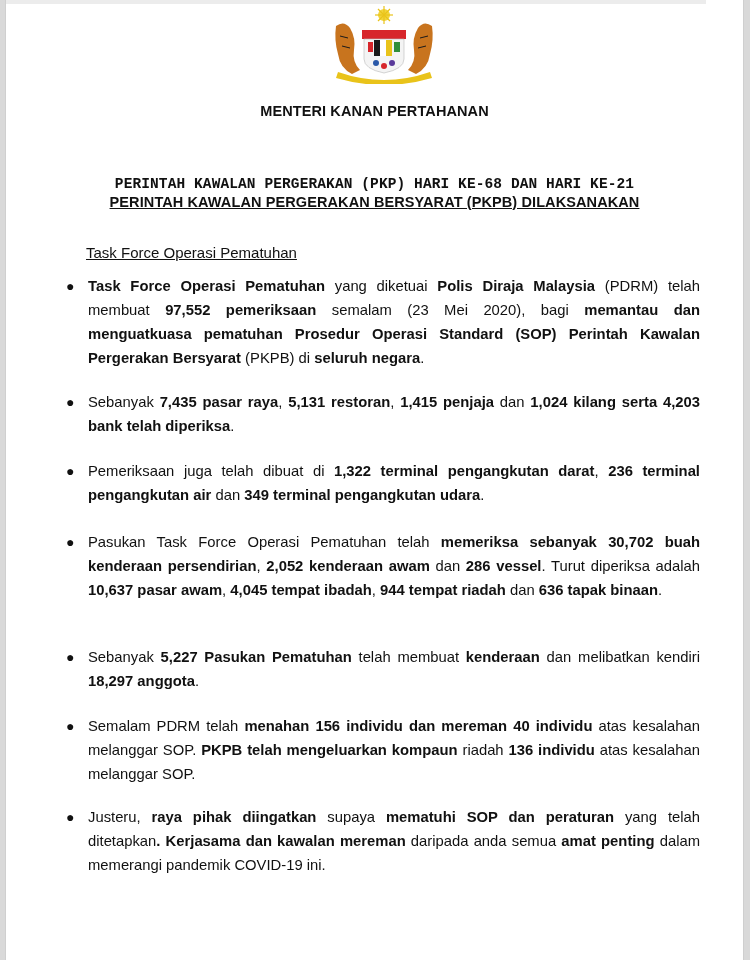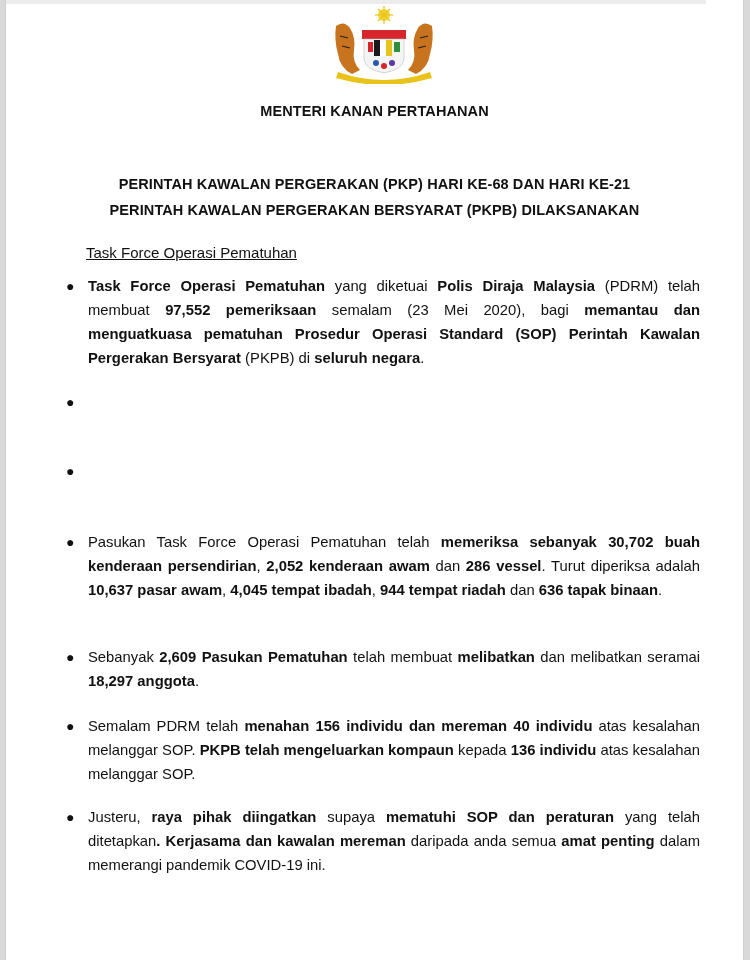--- a/index.html
+++ b/index.html
@@ -20,22 +20,22 @@
   }
   .crest {
     position: absolute; left: 318px; top: 6px; width: 120px; height: 78px;
   }
   .head {
     position: absolute; left: 0; width: 737px; text-align: center;
     font-weight: bold; font-size: 14.5px; letter-spacing: 0.1px;
   }
   .h1 { top: 95px; }
   .h2 { top: 103px; }
-  .h3 { top: 176px; }
-  .h4 { top: 202px; }
+  .h3 { top: 176px; font-family: Liberation Mono, monospace; }
+  .h4 { top: 194px; text-decoration: underline; }
   .section-title {
     position: absolute; left: 80px; top: 244px;
     font-size: 15px; text-decoration: underline;
   }
   .bullet {
     position: absolute; left: 56px; width: 612px;
     font-size: 14.8px; line-height: 24px;
     padding-left: 26px; text-align: justify; box-sizing: border-box;
     width: 638px;
   }
@@ -91,19 +91,19 @@
     <path d="M14 66 q46 16 92 0 l2 6 q-48 14 -96 0z" fill="#e9c31a"></path>
   </svg>
 
   <div class="head h2">MENTERI KANAN PERTAHANAN</div>
   <div class="head h3">PERINTAH KAWALAN PERGERAKAN (PKP) HARI KE-68 DAN HARI KE-21</div>
   <div class="head h4">PERINTAH KAWALAN PERGERAKAN BERSYARAT (PKPB) DILAKSANAKAN</div>
 
   <div class="section-title">Task Force Operasi Pematuhan</div>
 
   <div class="bullet b1"><span class="dot">●</span><span class="txt"><b>Task Force Operasi Pematuhan</b><span> yang diketuai </span><b>Polis Diraja Malaysia</b><span> (PDRM) telah membuat </span><b>97,552 pemeriksaan</b><span> semalam (23 Mei 2020), bagi </span><b>memantau dan menguatkuasa pematuhan Prosedur Operasi Standard (SOP) Perintah Kawalan Pergerakan Bersyarat</b><span> (PKPB) di </span><b>seluruh negara</b><span>.</span></span></div>
-  <div class="bullet b2"><span class="dot">●</span></div>
-  <div class="bullet b3"><span class="dot">●</span></div>
+  <div class="bullet b2"><span class="dot">●</span><span class="txt"><span>Sebanyak </span><b>7,435 pasar raya</b><span>, </span><b>5,131 restoran</b><span>, </span><b>1,415 penjaja</b><span> dan </span><b>1,024 kilang serta 4,203 bank telah diperiksa</b><span>.</span></span></div>
+  <div class="bullet b3"><span class="dot">●</span><span class="txt"><span>Pemeriksaan juga telah dibuat di </span><b>1,322 terminal pengangkutan darat</b><span>, </span><b>236 terminal pengangkutan air</b><span> dan </span><b>349 terminal pengangkutan udara</b><span>.</span></span></div>
   <div class="bullet b4"><span class="dot">●</span><span class="txt"><span>Pasukan Task Force Operasi Pematuhan telah </span><b>memeriksa sebanyak 30,702 buah kenderaan persendirian</b><span>, </span><b>2,052 kenderaan awam</b><span> dan </span><b>286 vessel</b><span>. Turut diperiksa adalah </span><b>10,637 pasar awam</b><span>, </span><b>4,045 tempat ibadah</b><span>, </span><b>944 tempat riadah</b><span> dan </span><b>636 tapak binaan</b><span>.</span></span></div>
-  <div class="bullet b5"><span class="dot">●</span><span class="txt"><span>Sebanyak </span><b>2,609 Pasukan Pematuhan</b><span> telah membuat </span><b>melibatkan</b><span> dan melibatkan seramai </span><b>18,297 anggota</b><span>.</span></span></div>
-  <div class="bullet b6"><span class="dot">●</span><span class="txt"><span>Semalam PDRM telah </span><b>menahan 156 individu dan mereman 40 individu</b><span> atas kesalahan melanggar SOP. </span><b>PKPB telah mengeluarkan kompaun</b><span> kepada </span><b>136 individu</b><span> atas kesalahan melanggar SOP.</span></span></div>
+  <div class="bullet b5"><span class="dot">●</span><span class="txt"><span>Sebanyak </span><b>5,227 Pasukan Pematuhan</b><span> telah membuat </span><b>kenderaan</b><span> dan melibatkan kendiri </span><b>18,297 anggota</b><span>.</span></span></div>
+  <div class="bullet b6"><span class="dot">●</span><span class="txt"><span>Semalam PDRM telah </span><b>menahan 156 individu dan mereman 40 individu</b><span> atas kesalahan melanggar SOP. </span><b>PKPB telah mengeluarkan kompaun</b><span> riadah </span><b>136 individu</b><span> atas kesalahan melanggar SOP.</span></span></div>
   <div class="bullet b7"><span class="dot">●</span><span class="txt"><span>Justeru, </span><b>raya pihak diingatkan</b><span> supaya </span><b>mematuhi SOP dan peraturan</b><span> yang telah ditetapkan</span><b>. Kerjasama dan kawalan mereman</b><span> daripada anda semua </span><b>amat penting</b><span> dalam memerangi pandemik COVID-19 ini.</span></span></div>
 </div>
 
 </body></html>

